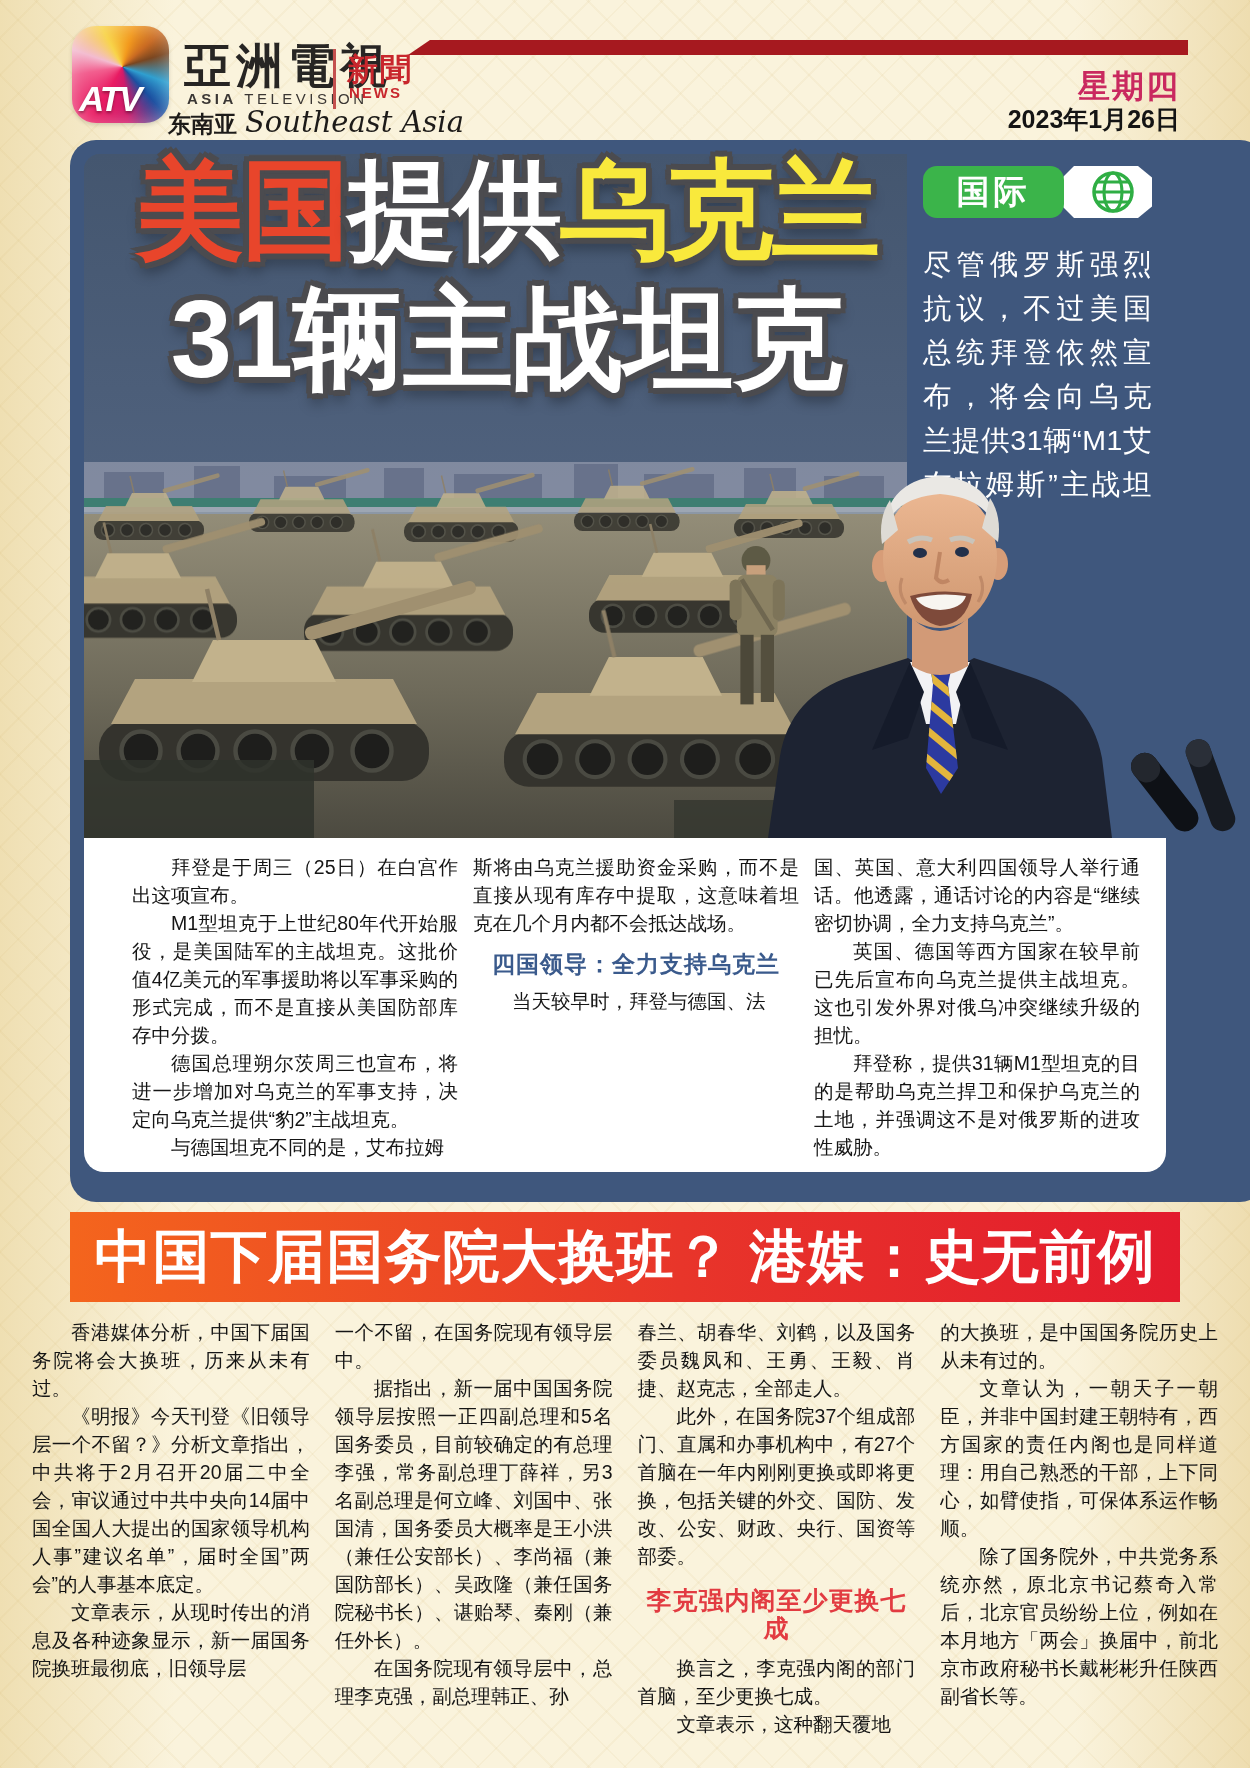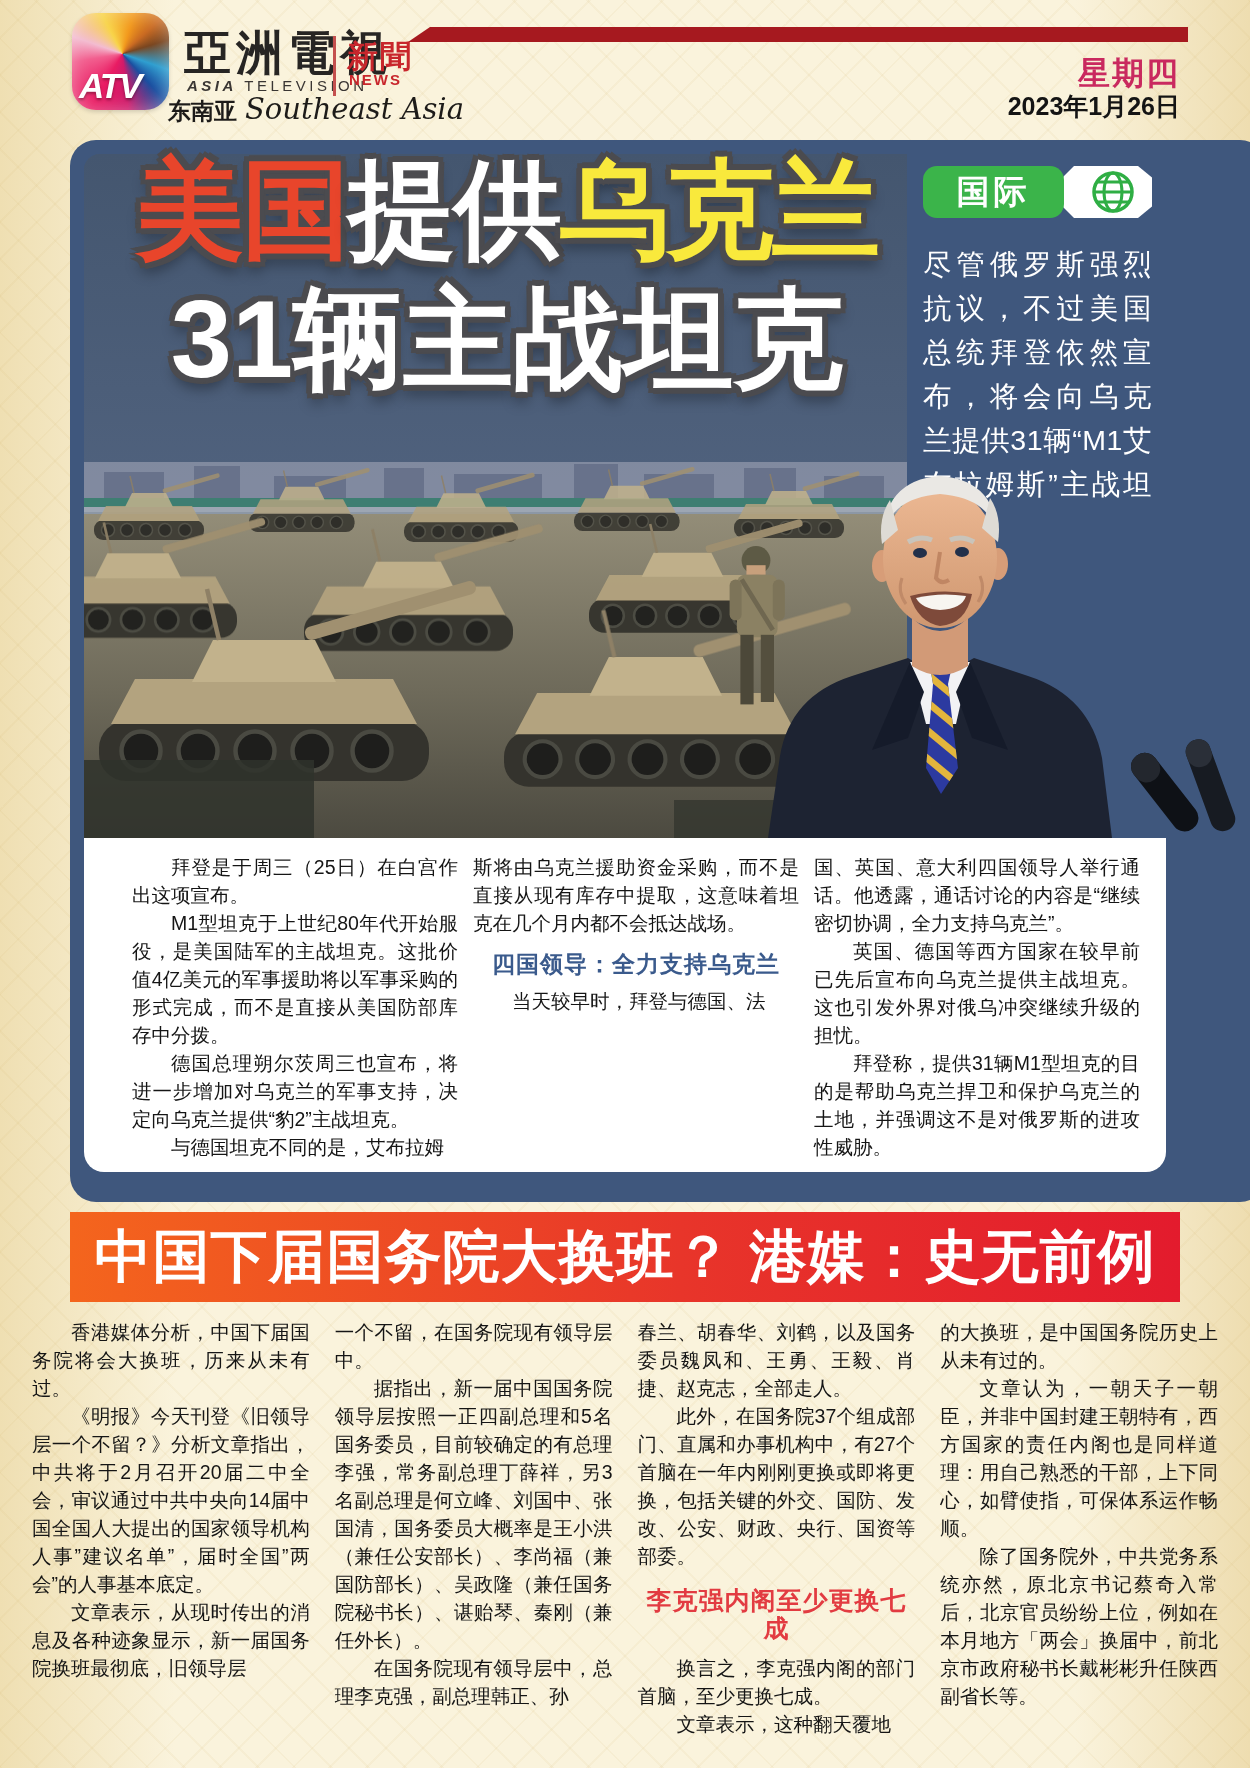--- a/index.html
+++ b/index.html
@@ -8,32 +8,32 @@
     font-family:"Liberation Sans","DejaVu Sans",sans-serif;
     background:#f7eed5;
   }
   .page{position:absolute;inset:0;
     background:
       repeating-linear-gradient(45deg, rgba(210,180,110,.09) 0 2px, transparent 2px 26px),
       repeating-linear-gradient(-45deg, rgba(210,180,110,.09) 0 2px, transparent 2px 26px),
       linear-gradient(90deg,#efdfb2 0%,#faf3dc 14%,#faf3dc 86%,#eeddb0 100%);
   }
   
-  .masthead{position:absolute;left:0;top:0;width:1250px;height:108px;text-align:center;}
+  .masthead{position:absolute;left:0;top:13px;width:1250px;height:108px;text-align:center;}
   .logo{position:absolute;left:72px;top:13px;width:97px;height:97px;border-radius:24px;
     background:conic-gradient(from 210deg at 52% 42%,
       #e91c63,#f25f8f 14%,#f3bcd0 22%,#f8d44a 34%,#f2991d 46%,#c96a22 55%,
       #7a4620 62%,#2f9fd0 72%,#1b4fa0 80%,#d01a6a 90%,#e91c63);
     box-shadow:inset 0 0 18px rgba(255,255,255,.35), 0 2px 4px rgba(0,0,0,.15);}
   .logo-atv{position:absolute;left:7px;bottom:4px;font-weight:900;font-style:italic;
     font-size:35px;color:#fff;letter-spacing:-2px;text-shadow:0 2px 3px rgba(0,0,0,.35);}
   .station-cn{position:absolute;left:184px;top:22px;font-size:47px;color:#272523;
     font-weight:600;letter-spacing:5px;}
   .station-en{position:absolute;left:187px;top:77px;font-size:15px;color:#3a3633;letter-spacing:3.5px;}
-  .station-en b{font-weight:900;font-style:italic;}
+  .station-en b{font-weight:900;}
   .brand-divider{position:absolute;left:333px;top:36px;width:3px;height:60px;background:#c4504e;}
   .news-cn{position:absolute;left:347px;top:36px;font-size:31px;font-weight:900;color:#c8262c;letter-spacing:2px;}
   .news-en{position:absolute;left:349px;top:71px;font-size:15px;font-weight:700;color:#c8262c;letter-spacing:2px;}
   .region-line{position:absolute;left:168px;top:92px;white-space:nowrap;}
   .region-cn{font-family:"DejaVu Serif",serif;font-weight:900;font-size:23px;color:#1d1b19;margin-right:8px;}
   .region-script{font-family:"DejaVu Serif",serif;font-style:italic;font-size:29px;color:#1d1b19;}
   .ribbon{position:absolute;left:408px;right:62px;top:27px;height:15px;background:#a6191f;
     clip-path:polygon(22px 0,100% 0,100% 100%,0 100%);}
   .weekday{position:absolute;right:70px;top:52px;font-size:32px;font-weight:900;color:#c9295f;letter-spacing:2px;}
   .date{position:absolute;right:70px;top:90px;font-size:25px;color:#141414;font-weight:600;}

